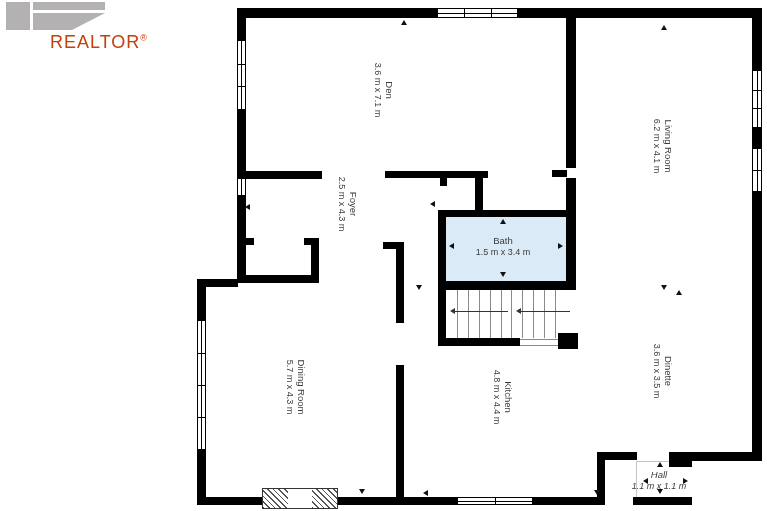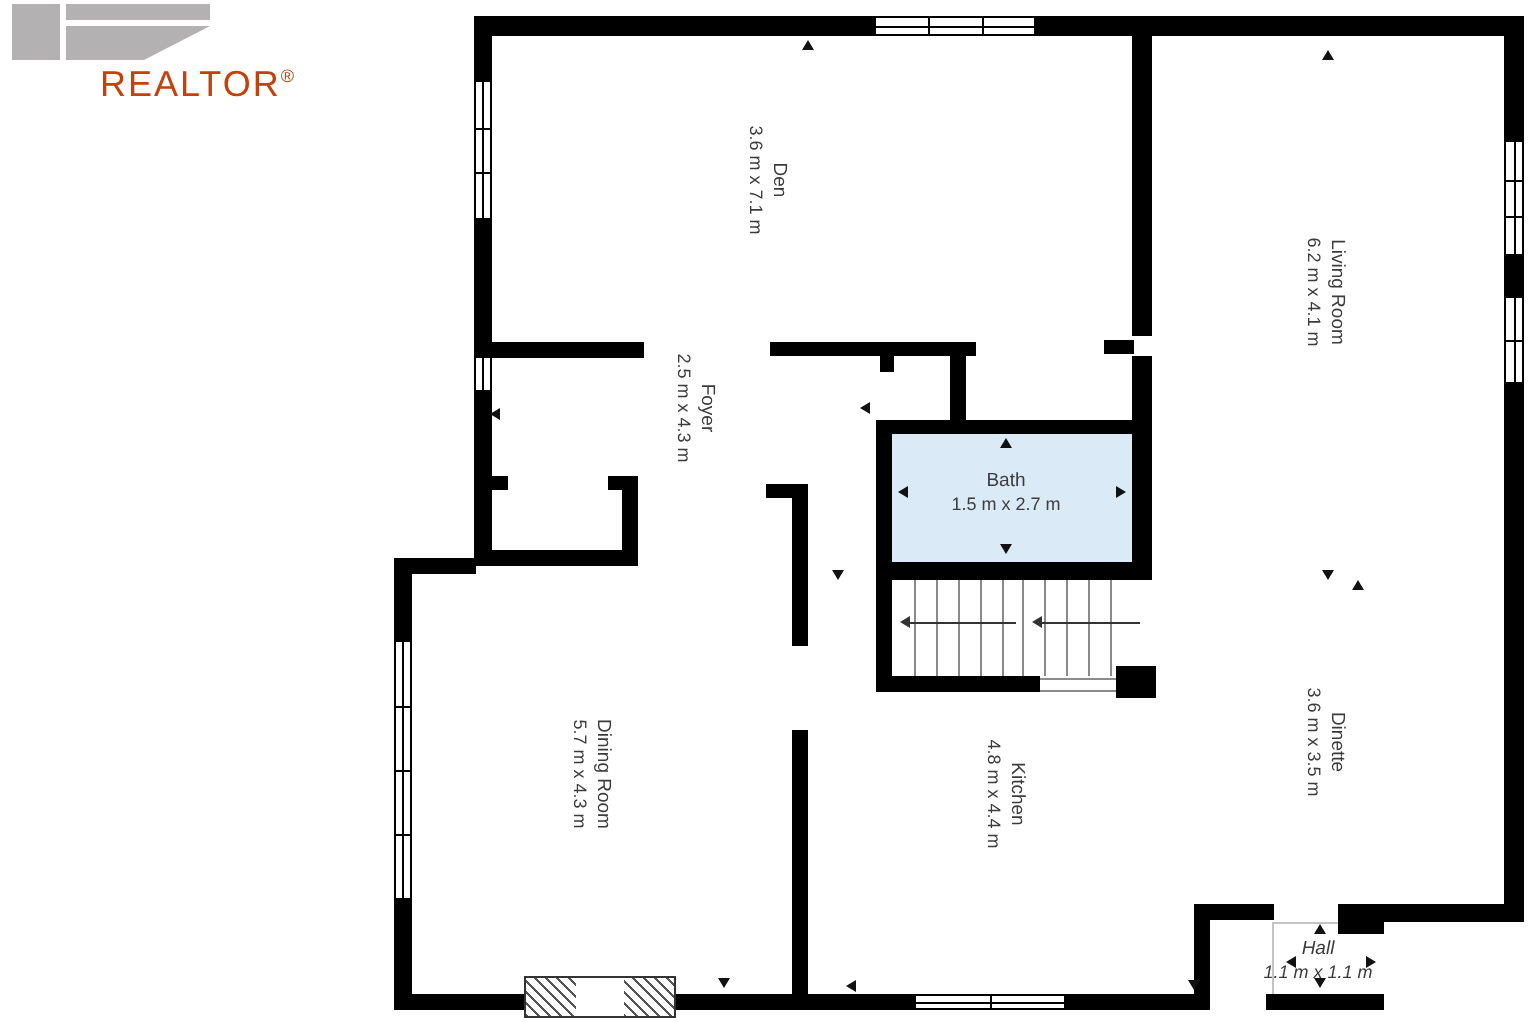--- a/index.html
+++ b/index.html
@@ -168,21 +168,21 @@
       <div class="label" style="left: 662px; top: 146px; transform: translate(-50%, -50%) rotate(90deg);">
         <div class="rn">Living Room</div>
         <div class="rd">6.2 m x 4.1 m</div>
       </div>
       <div class="label" style="left: 347px; top: 204px; transform: translate(-50%, -50%) rotate(90deg);">
         <div class="rn">Foyer</div>
         <div class="rd">2.5 m x 4.3 m</div>
       </div>
       <div class="label" style="left: 503px; top: 247px; transform: translate(-50%, -50%);">
         <div class="rn">Bath</div>
-        <div class="rd">1.5 m x 2.7 m</div>
+        <div class="rd">1.5 m x 3.4 m</div>
       </div>
       <div class="label" style="left: 295px; top: 387px; transform: translate(-50%, -50%) rotate(90deg);">
         <div class="rn">Dining Room</div>
         <div class="rd">5.7 m x 4.3 m</div>
       </div>
       <div class="label" style="left: 502px; top: 397px; transform: translate(-50%, -50%) rotate(90deg);">
         <div class="rn">Kitchen</div>
         <div class="rd">4.8 m x 4.4 m</div>
       </div>
       <div class="label" style="left: 662px; top: 371px; transform: translate(-50%, -50%) rotate(90deg);">

